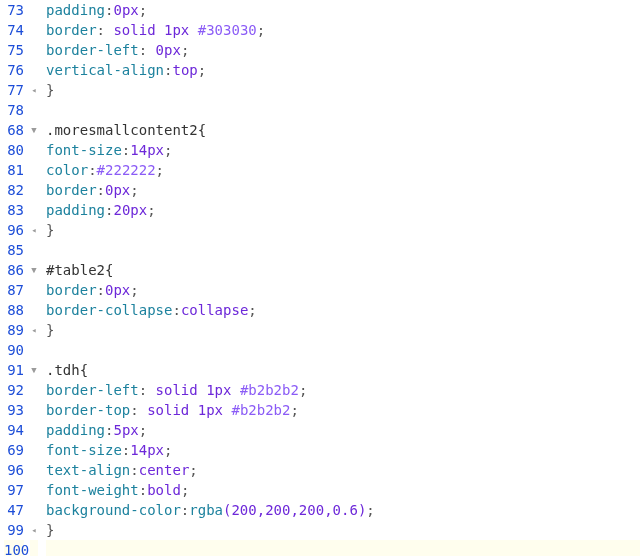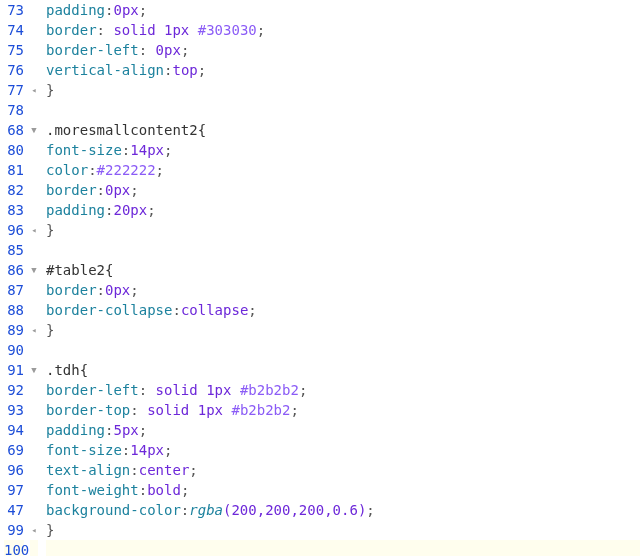--- a/index.html
+++ b/index.html
@@ -60,21 +60,21 @@
   color: #9b9b9b;
   cursor: pointer;
 }
 .highlight {
   background: #fffeee;
 }
 
 .prop   { color: #1d829e; }   
 .value  { color: #6d28d9; }
 .str    { color: #8b5cf6; }   
-.func   { color: #1d829e; font-style: italic; }   
+.func   { color: #1d829e; }   
 .punct  { color: #555555; }
 .brace  { color: #555555; }
 .selector { color: #333333; }
 </style>
 </head>
 <body>
 
 <div class="editor">
   <div class="gutter" id="gutter">
       <div class="gline">73</div>

